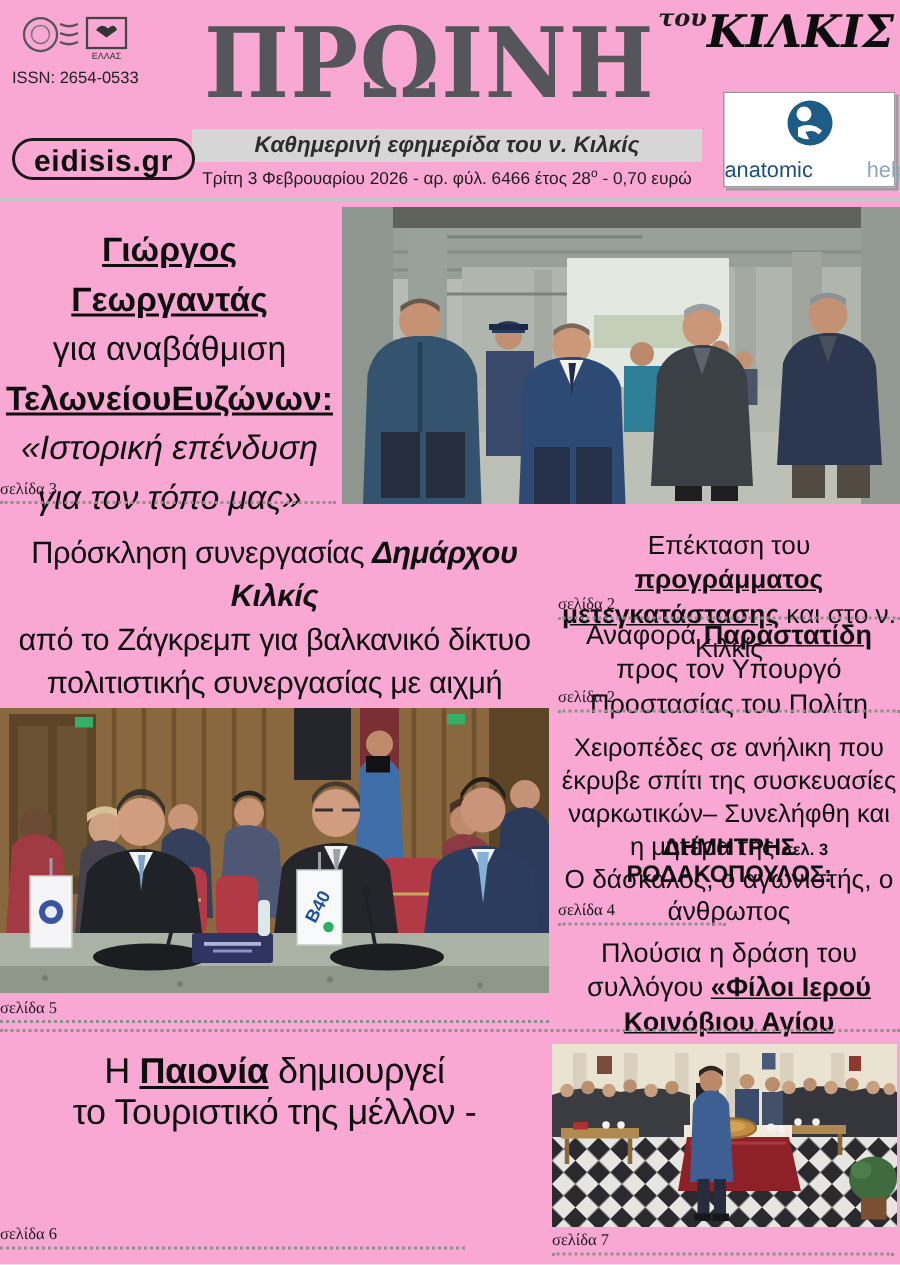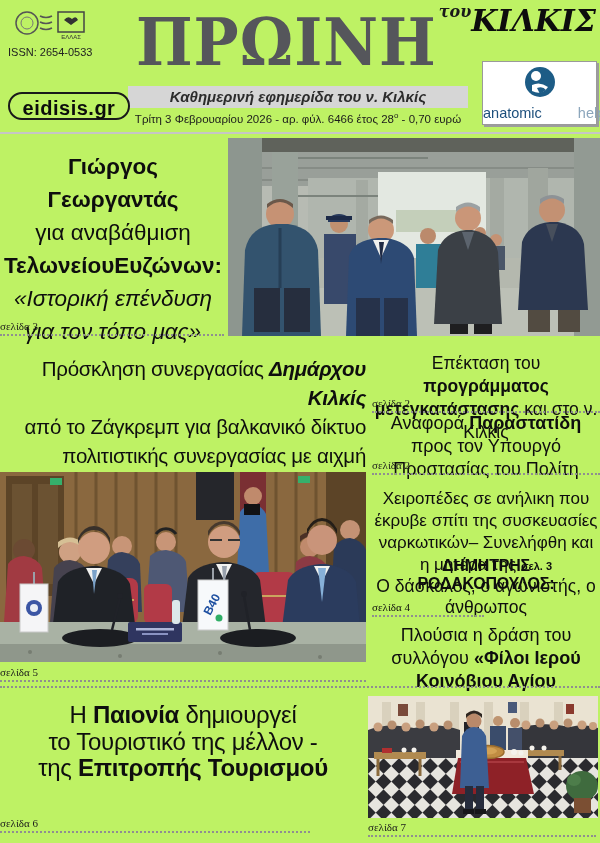--- a/index.html
+++ b/index.html
@@ -1,16 +1,16 @@
 <!DOCTYPE html>
 <html><head>
 <meta charset="utf-8">
 <style>
   html,body{margin:0;padding:0;background:#fff;}
-  .page{position:relative;width:600px;height:843px;background:#bef264;overflow:hidden;
+  .page{position:relative;width:600px;height:843px;background:#f9a8d4;overflow:hidden;
         font-family:"Liberation Sans",sans-serif;color:#111;}
   .abs{position:absolute;}
 
   
   .issn{left:8px;top:46px;font-size:11px;color:#222;}
   .masthead-title{left:126px;top:2px;width:470px;white-space:nowrap;text-align:right;}
   .mast-big{font-family:"DejaVu Serif",serif;font-weight:bold;font-size:60px;line-height:80px;
             color:#55565b;letter-spacing:1px;transform:scaleY(1.08);display:inline-block;}
   .mast-sup{font-family:"DejaVu Serif",serif;font-style:italic;font-weight:bold;font-size:16px;
             color:#1a1a1a;vertical-align:46px;margin-left:2px;}
@@ -24,23 +24,23 @@
         text-align:center;line-height:28px;font-weight:bold;font-size:20px;letter-spacing:.5px;color:#0c0c0c;box-sizing:border-box;}
   .ad-box{left:482px;top:61px;width:115px;height:64px;background:#fff;border:1px solid #9a9a9a;
         box-shadow:2px 2px 0 #9c9c9c;box-sizing:border-box;text-align:center;}
   .ad-text{font-size:14.5px;margin-top:2px;}
   .ad-bold{font-weight:normal;color:#1d4f7c;}
   .ad-light{color:#8ca6bc;padding-left:36px;}
   .header-divider{left:0;top:132px;width:600px;height:2px;background:#c6c6c6;}
 
   
   .lead-block{left:0;top:150px;width:226px;text-align:center;font-size:22.5px;line-height:33px;color:#0e0e0e;}
-  .zagreb-block{left:0;top:354px;width:366px;text-align:right;font-size:20.5px;line-height:29px;color:#0e0e0e;letter-spacing:-.3px;}
+  .zagreb-block{left:0;top:354px;width:366px;text-align:center;font-size:20.5px;line-height:29px;color:#0e0e0e;letter-spacing:-.3px;}
   .paionia-block{left:0;top:702px;width:366px;text-align:center;font-size:24px;line-height:26.5px;color:#0e0e0e;letter-spacing:-.3px;}
-  .b{font-weight:bold;}
+  .b{font-weight:bold;text-decoration:underline;}
   .bi{font-weight:bold;font-style:italic;}
   .i{font-style:italic;}
 
   
   .rc{left:372px;width:228px;text-align:center;color:#0e0e0e;}
   .rc1{top:352px;font-size:17.5px;line-height:23px;text-align:center;}
   .rc2{top:412px;font-size:18px;line-height:23px;}
   .rc3{top:488px;font-size:17px;line-height:22px;}
   .rc4t{top:557px;font-size:16px;font-weight:bold;letter-spacing:-.2px;}
   .rc4s{top:576px;font-size:17.5px;}
@@ -305,21 +305,20 @@
       <rect x="142" y="161" width="26" height="2" fill="#8a93c2"></rect>
     <rect x="172" y="128" width="8" height="24" rx="3" fill="#dce8ea"></rect>
   </svg>
   <div class="abs page-row pr-conf">σελίδα 5</div>
 
   <div class="abs full-dotted"></div>
 
   <div class="abs paionia-block">
     <div><span>Η </span><span class="b">Παιονία</span><span> δημιουργεί</span></div>
     <div>το Τουριστικό της μέλλον -</div>
-    <div><span>της </span><span class="b">Επιτροπής Τουρισμού</span></div>
   </div>
   <div class="abs page-row pr-paionia">σελίδα 6</div>
 
   <svg class="abs photo ph-church" width="230" height="122" viewBox="0 0 230 122" preserveAspectRatio="none">
     <defs>
       <pattern id="chk" width="22" height="22" patternUnits="userSpaceOnUse" patternTransform="rotate(45 0 0)">
         <rect width="22" height="22" fill="#e7e5df"></rect>
         <rect width="11" height="11" fill="#2a2a2e"></rect>
         <rect x="11" y="11" width="11" height="11" fill="#2a2a2e"></rect>
       </pattern>

